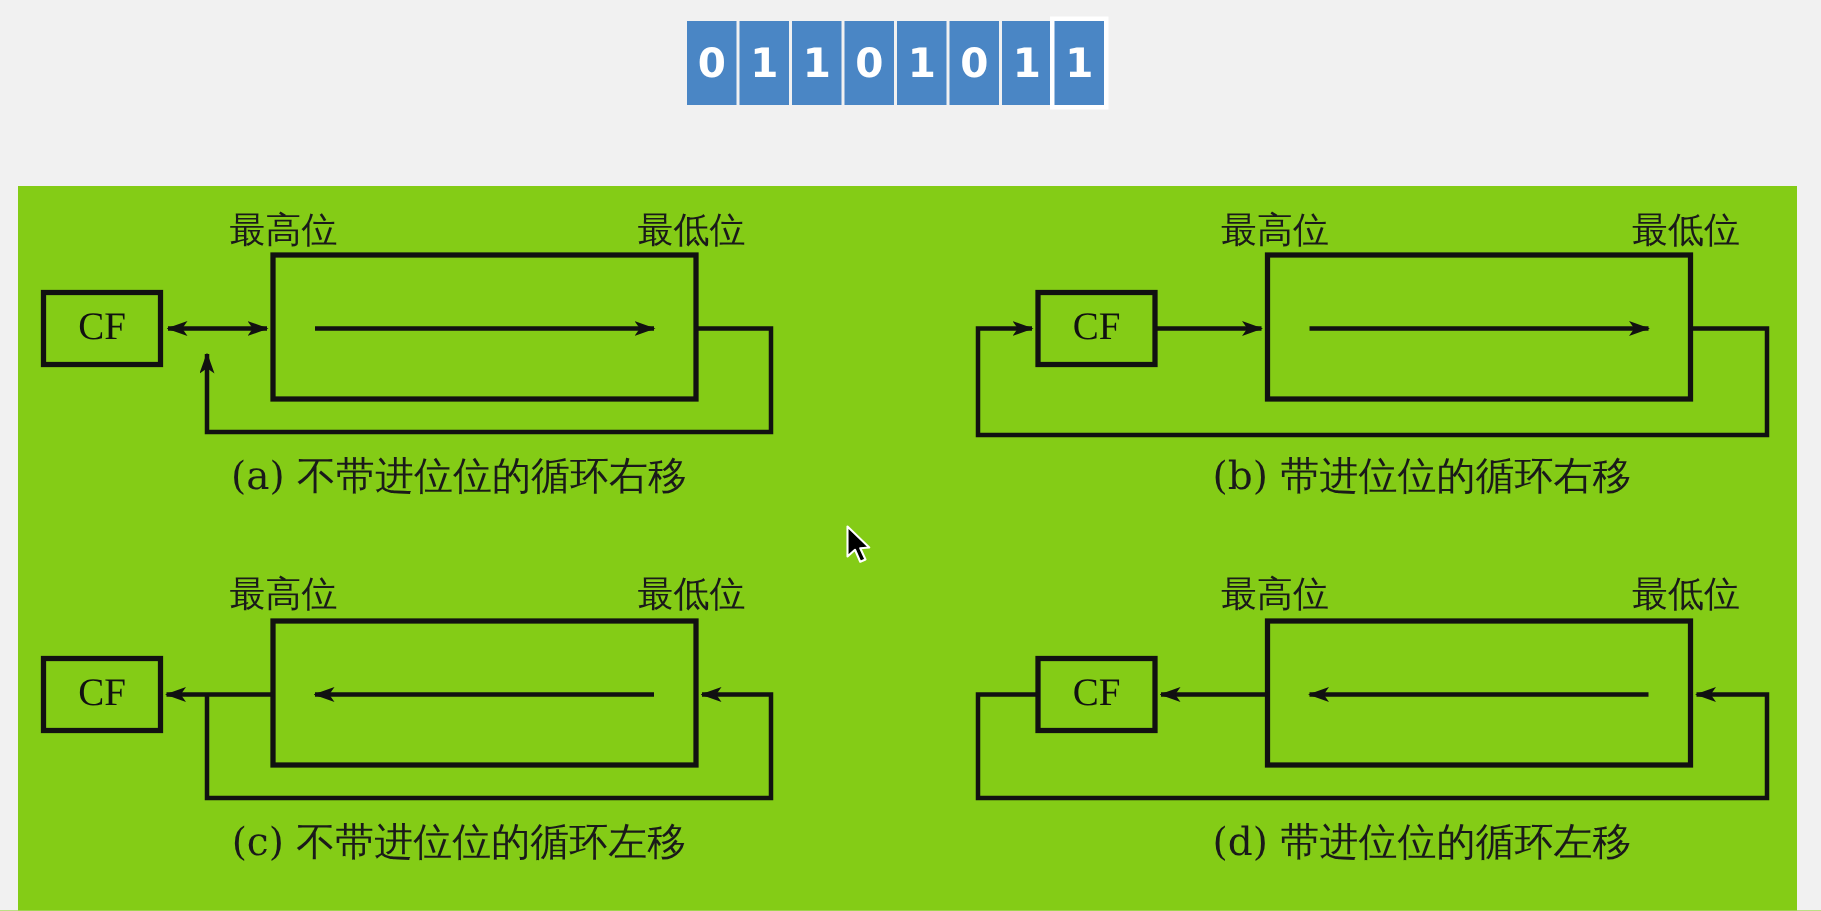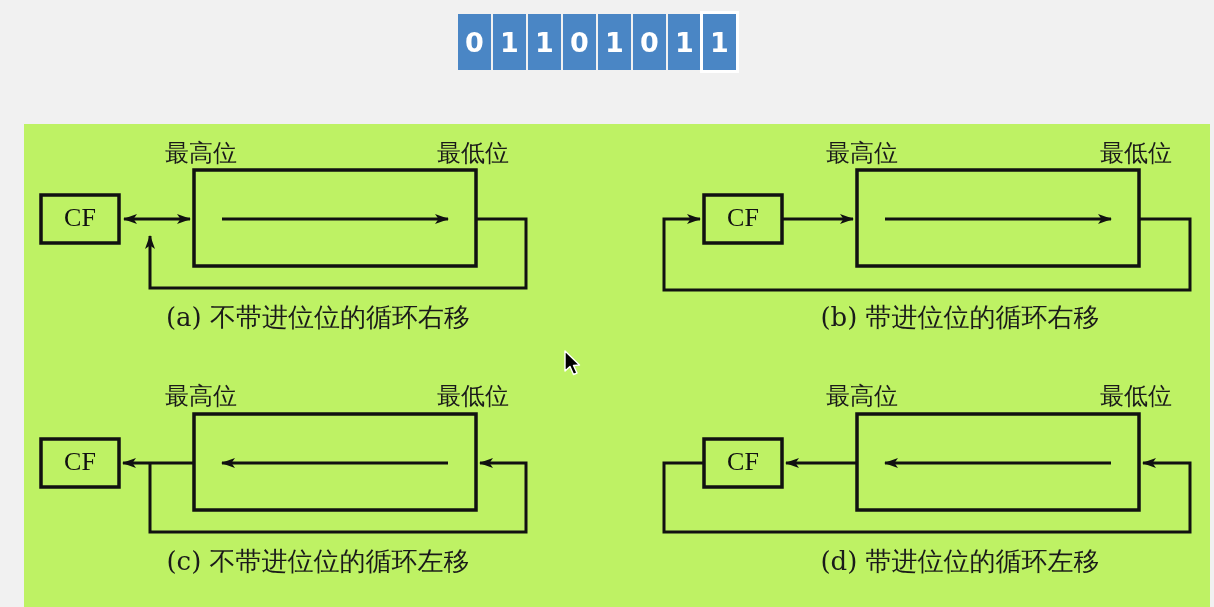--- a/index.html
+++ b/index.html
@@ -49,25 +49,25 @@
   }
   .bit-cell.highlight {
     box-shadow: 0 0 0 3px #ffffff;
     position: relative;
     z-index: 2;
   }
 
   
   #figure-panel {
     position: absolute;
-    left: 24px;
+    left: 12px;
     top: 124px;
     width: 1186px;
     height: 483px;
-    background: #bef264;
+    background: #84cc16;
   }
 
   #figure-svg {
     position: absolute;
     left: 0;
     top: 0;
     width: 1186px;
     height: 483px;
     display: block;
   }

